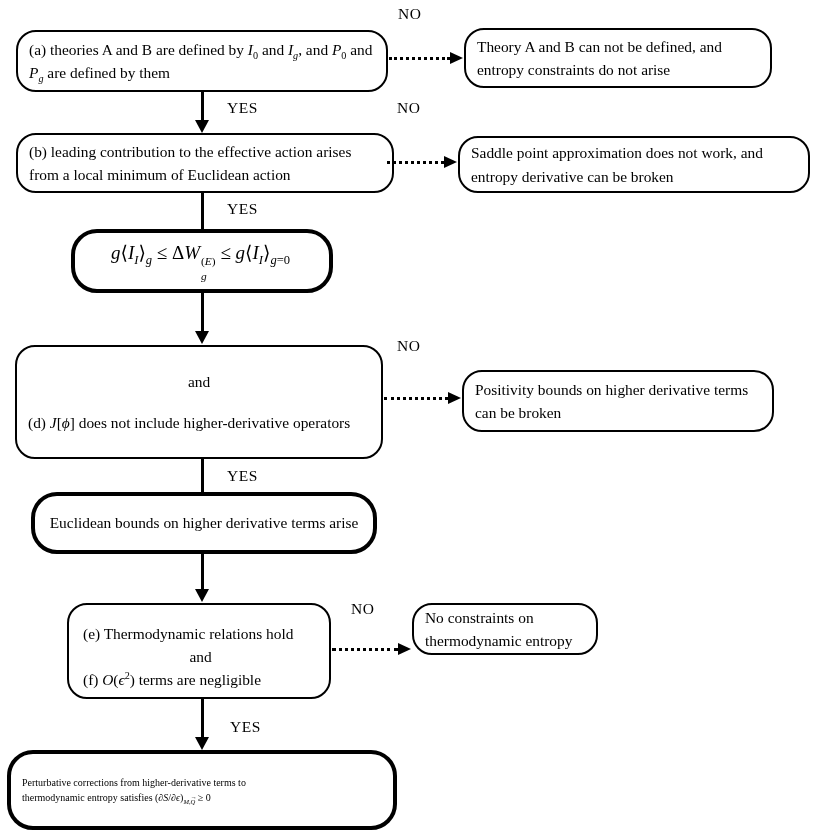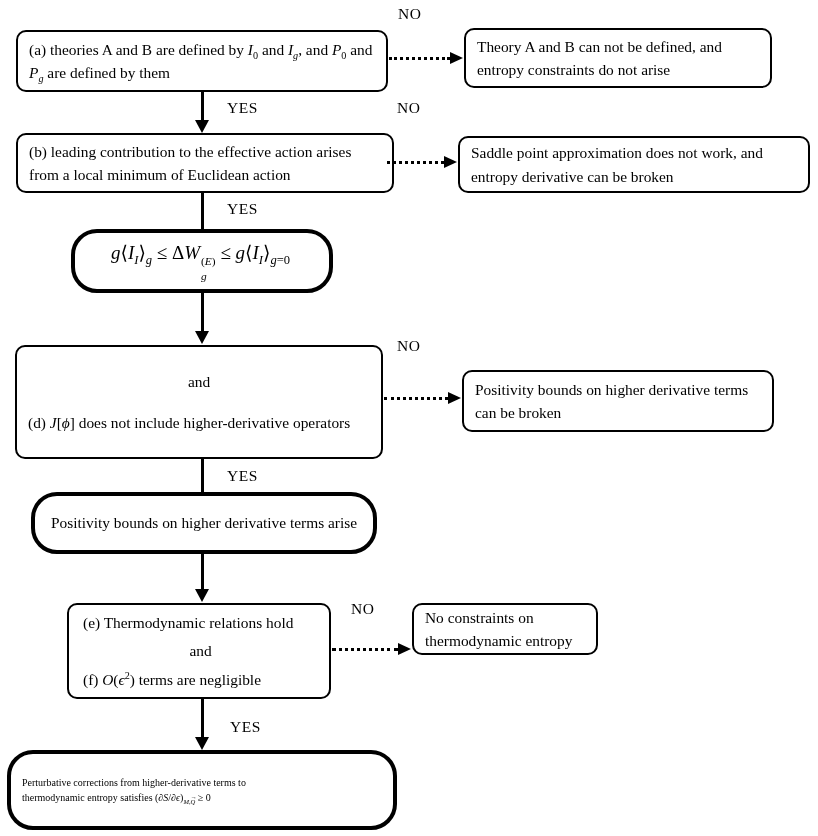--- a/index.html
+++ b/index.html
@@ -1,21 +1,21 @@
 <!DOCTYPE html>
 <html><head>
 <meta charset="utf-8">
 <style>
   html,body{margin:0;padding:0;background:#ffffff;}
   body{font-family:"Liberation Serif","DejaVu Serif","DejaVu Sans",serif;color:#000;}
   #canvas{position:relative;width:818px;height:836px;background:#ffffff;overflow:hidden;}
 
   .box{
     position:absolute;box-sizing:border-box;background:#fff;
-    border:2.5px solid #000;border-radius:10px;
+    border:2.5px solid #000;border-radius:20px;
     display:flex;flex-direction:column;justify-content:center;
     font-size:15.4px;line-height:1.5;padding:6px 11px;text-align:left;
   }
   .thick{border-width:4.5px;border-radius:26px;}
   .centered{text-align:center;}
   .nowrap{white-space:nowrap;}
   .formula{font-size:19px;padding-left:8px;}
 
   .vline{position:absolute;width:2.5px;background:#000;}
   .arrow-down{position:absolute;width:0;height:0;
@@ -92,27 +92,27 @@
   <div class="arrow-right" style="left:448px;top:392px;"></div>
 
   <div class="box" style="left:462px;top:370px;width:312px;height:62px;">
     <div>Positivity bounds on higher derivative terms can be broken</div>
   </div>
 
   <div class="vline" style="left:201px;top:459px;height:33px;"></div>
   <div class="lbl" style="left:227px;top:467px;">YES</div>
 
   <div class="box thick centered" style="left:31px;top:492px;width:346px;height:62px;">
-    <div class="nowrap">Positivity bounds on higher derivative terms arise</div>
+    <div class="nowrap">Euclidean bounds on higher derivative terms arise</div>
   </div>
 
   <div class="vline" style="left:201px;top:554px;height:37px;"></div>
   <div class="arrow-down" style="left:195px;top:589px;"></div>
 
-  <div class="box" style="left:67px;top:603px;width:264px;height:96px;justify-content:space-between;padding-left:14px;">
+  <div class="box" style="left:67px;top:603px;width:264px;height:96px;justify-content:flex-end;padding-left:14px;">
     <div>(e) Thermodynamic relations hold</div>
     <div class="andline">and</div>
     <div>(f) <i>O</i>(<i>ϵ</i><sup>2</sup>) terms are negligible</div>
   </div>
 
   <div class="lbl" style="left:351px;top:600px;">NO</div>
   <div class="dotline" style="left:332px;top:648px;width:66px;"></div>
   <div class="arrow-right" style="left:398px;top:643px;"></div>
 
   <div class="box" style="left:412px;top:603px;width:186px;height:52px;">

